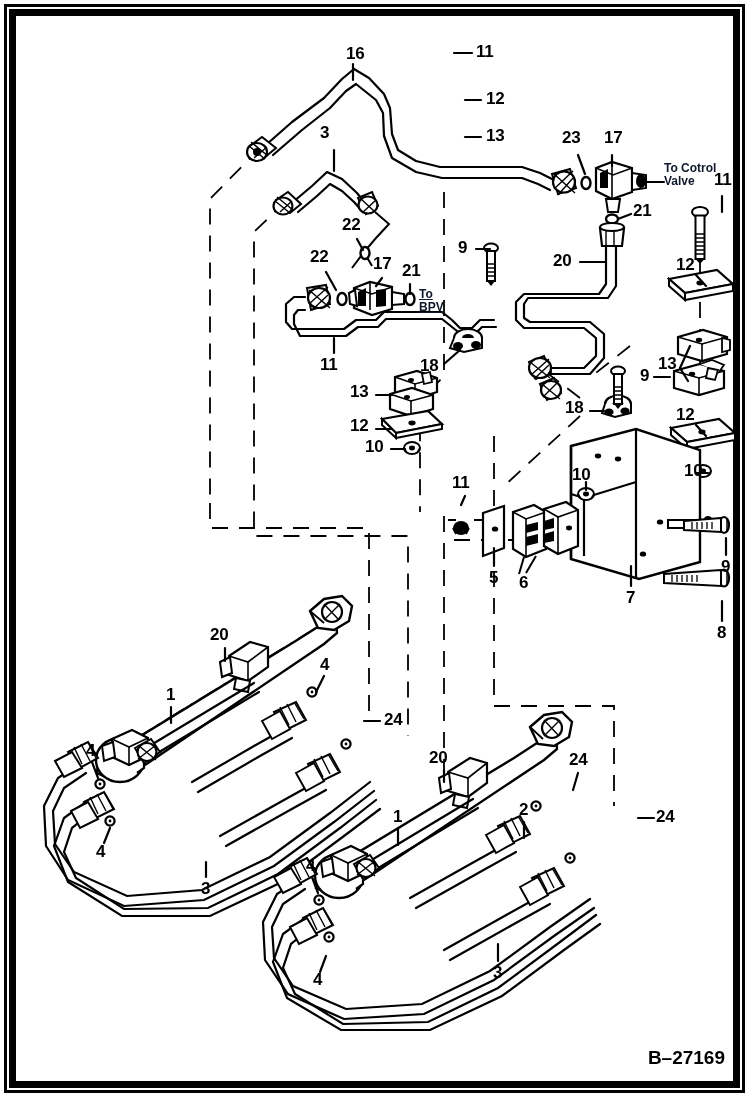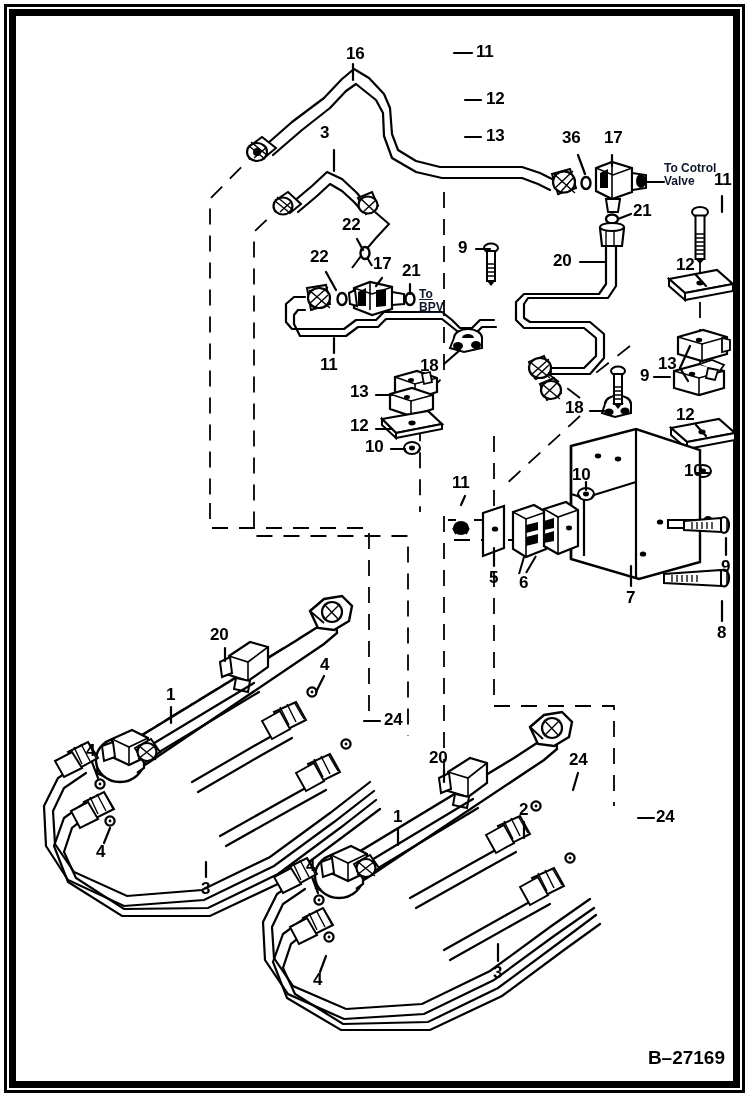--- a/index.html
+++ b/index.html
@@ -613,21 +613,21 @@
 
         <path d="M622,166 L640,166"></path>
       </g>
     </svg>
 
     <div>
       <span class="lbl" style="left:322px;top:29px;">16</span>
       <span class="lbl" style="left:452px;top:27px;">11</span>
       <span class="lbl" style="left:462px;top:74px;">12</span>
       <span class="lbl" style="left:462px;top:111px;">13</span>
-      <span class="lbl" style="left:538px;top:113px;">36</span>
+      <span class="lbl" style="left:538px;top:113px;">23</span>
       <span class="lbl" style="left:580px;top:113px;">17</span>
       <span class="lbl" style="left:296px;top:108px;">3</span>
       <span class="lbl" style="left:690px;top:155px;">11</span>
       <span class="lbl" style="left:609px;top:186px;">21</span>
       <span class="lbl" style="left:318px;top:200px;">22</span>
       <span class="lbl" style="left:434px;top:223px;">9</span>
       <span class="lbl" style="left:529px;top:236px;">20</span>
       <span class="lbl" style="left:652px;top:240px;">12</span>
       <span class="lbl" style="left:286px;top:232px;">22</span>
       <span class="lbl" style="left:349px;top:239px;">17</span>

